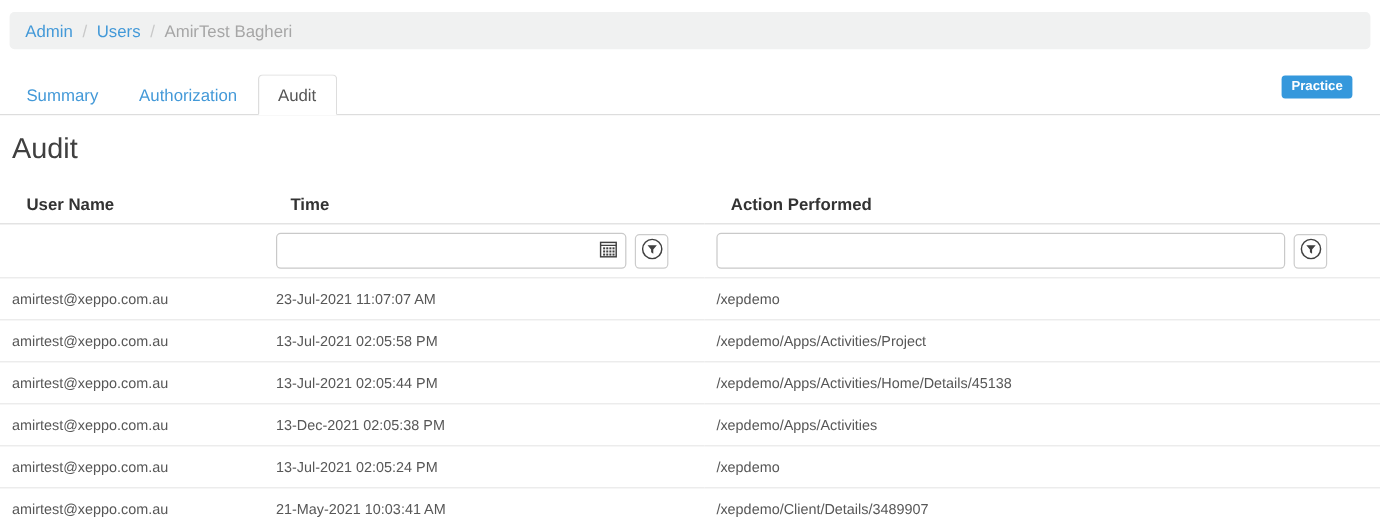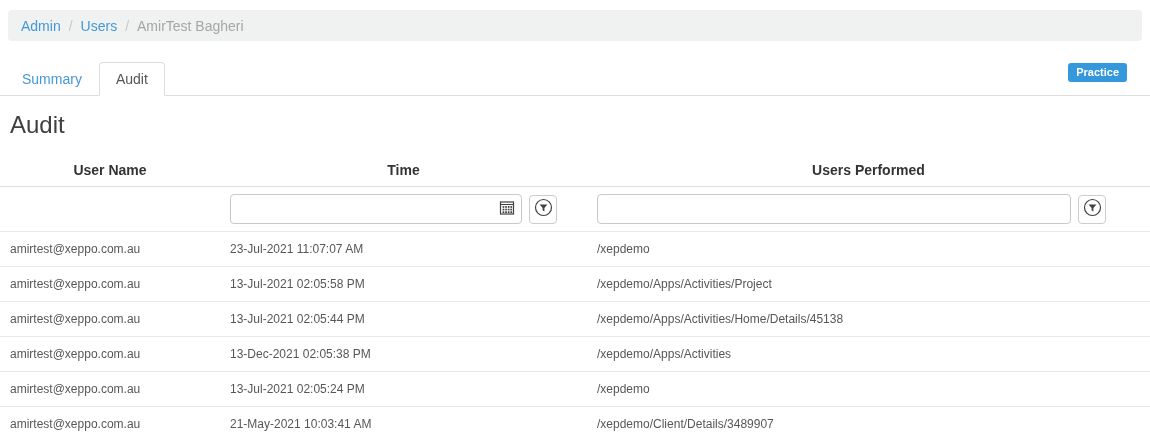--- a/index.html
+++ b/index.html
@@ -21,21 +21,21 @@
   .tab.active { color:#555; background:#fff; border-color:#ddd; border-bottom-color:#fff; cursor:default; }
 
   .badge-practice { position:absolute; top:63px; right:23px; background:#3598dc; color:#fff;
     font-size:11px; font-weight:700; line-height:1; padding:4px 8px; border-radius:3px; }
 
   .page-title { font-size:24px; font-weight:500; color:#404040; margin:15px 0 0 10px; }
 
   
   table.audit { width:100%; border-collapse:collapse; table-layout:fixed; }
   col.c-user { width:220px; } col.c-time { width:367px; }
-  th { text-align:center; font-size:14px; color:#333; font-weight:700;
+  th { text-align:left; font-size:14px; color:#333; font-weight:700;
     padding:23px 22px 8px; border-bottom:1px solid #ddd; }
   .filter-row td { padding:7px 10px; border-bottom:1px solid #e8e8e8; }
   .filter-controls { display:flex; align-items:center; gap:7px; }
   .filter-controls.trail { padding-right:34px; }
   .filter-input-wrap { position:relative; height:30px; }
   .w-time { width:292px; flex:0 0 auto; }
   .w-grow { flex:1 1 auto; }
   .k-input { width:100%; height:30px; border:1px solid #c9c9c9; border-radius:4px;
     background:#fff; padding:0 8px; font:inherit; color:#575757; outline:none; }
   .k-input.has-icon { padding-right:30px; }
@@ -56,38 +56,39 @@
   <div class="breadcrumb">
     <a class="crumb-link">Admin</a>
     <span class="crumb-sep">/</span>
     <a class="crumb-link">Users</a>
     <span class="crumb-sep">/</span>
     <span class="crumb-current">AmirTest Bagheri</span>
   </div>
 
   <div class="tabs-bar">
     <div class="tab">Summary</div>
+    <div class="tab">Authorization</div>
     <div class="tab active">Audit</div>
   </div>
 
   <span class="badge-practice">Practice</span>
 
   <h1 class="page-title">Audit</h1>
 
   <table class="audit">
     <colgroup>
         <col class="c-user">
         <col class="c-time">
         <col>
       </colgroup>
     <thead>
       <tr>
         <th>User Name</th>
         <th>Time</th>
-        <th>Users Performed</th>
+        <th>Action Performed</th>
       </tr>
       <tr class="filter-row">
         <td></td>
         <td>
           <div class="filter-controls">
             <div class="filter-input-wrap w-time">
               <input class="k-input has-icon" type="text" value="" style="">
               <button class="cal-btn">
                 <span>
                   <svg width="16" height="16" viewBox="0 0 16 16">

